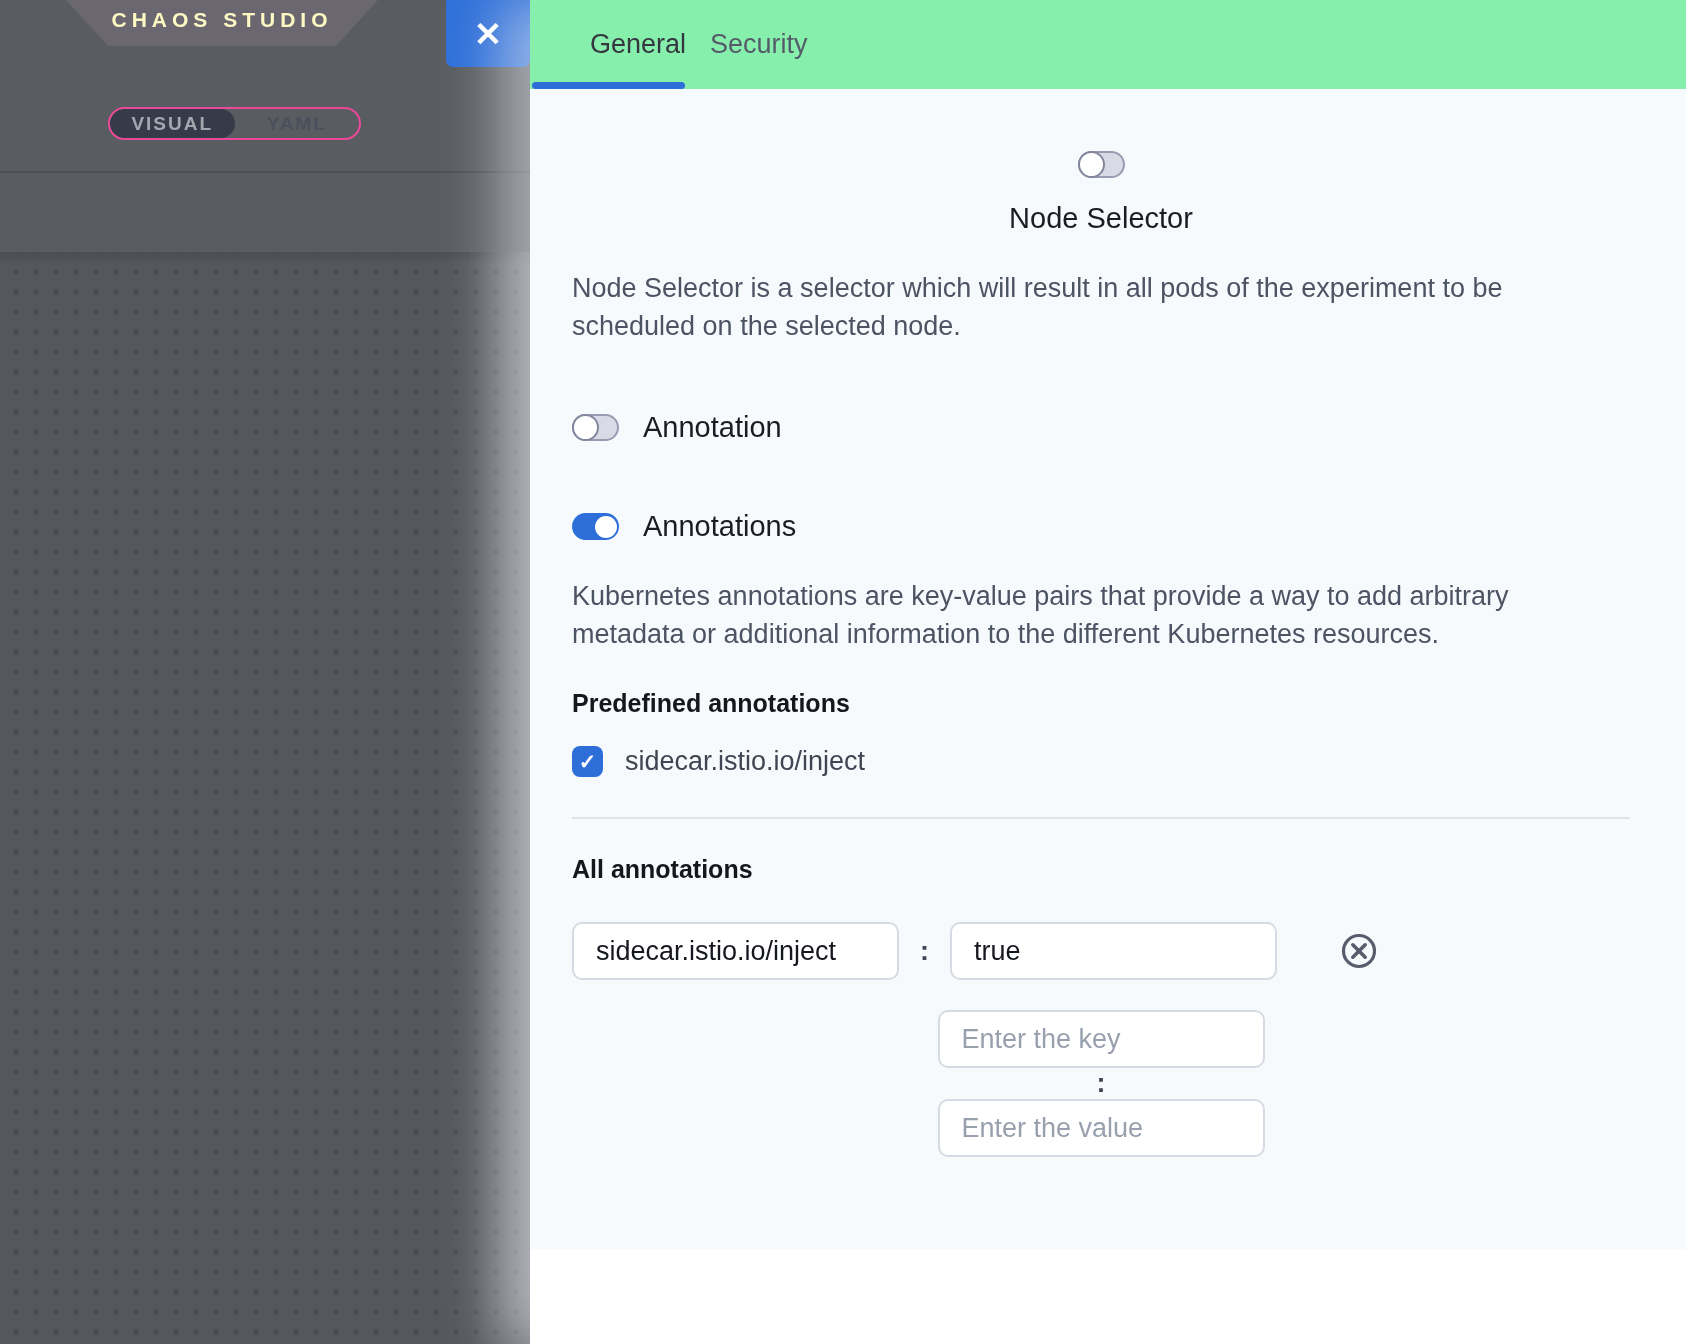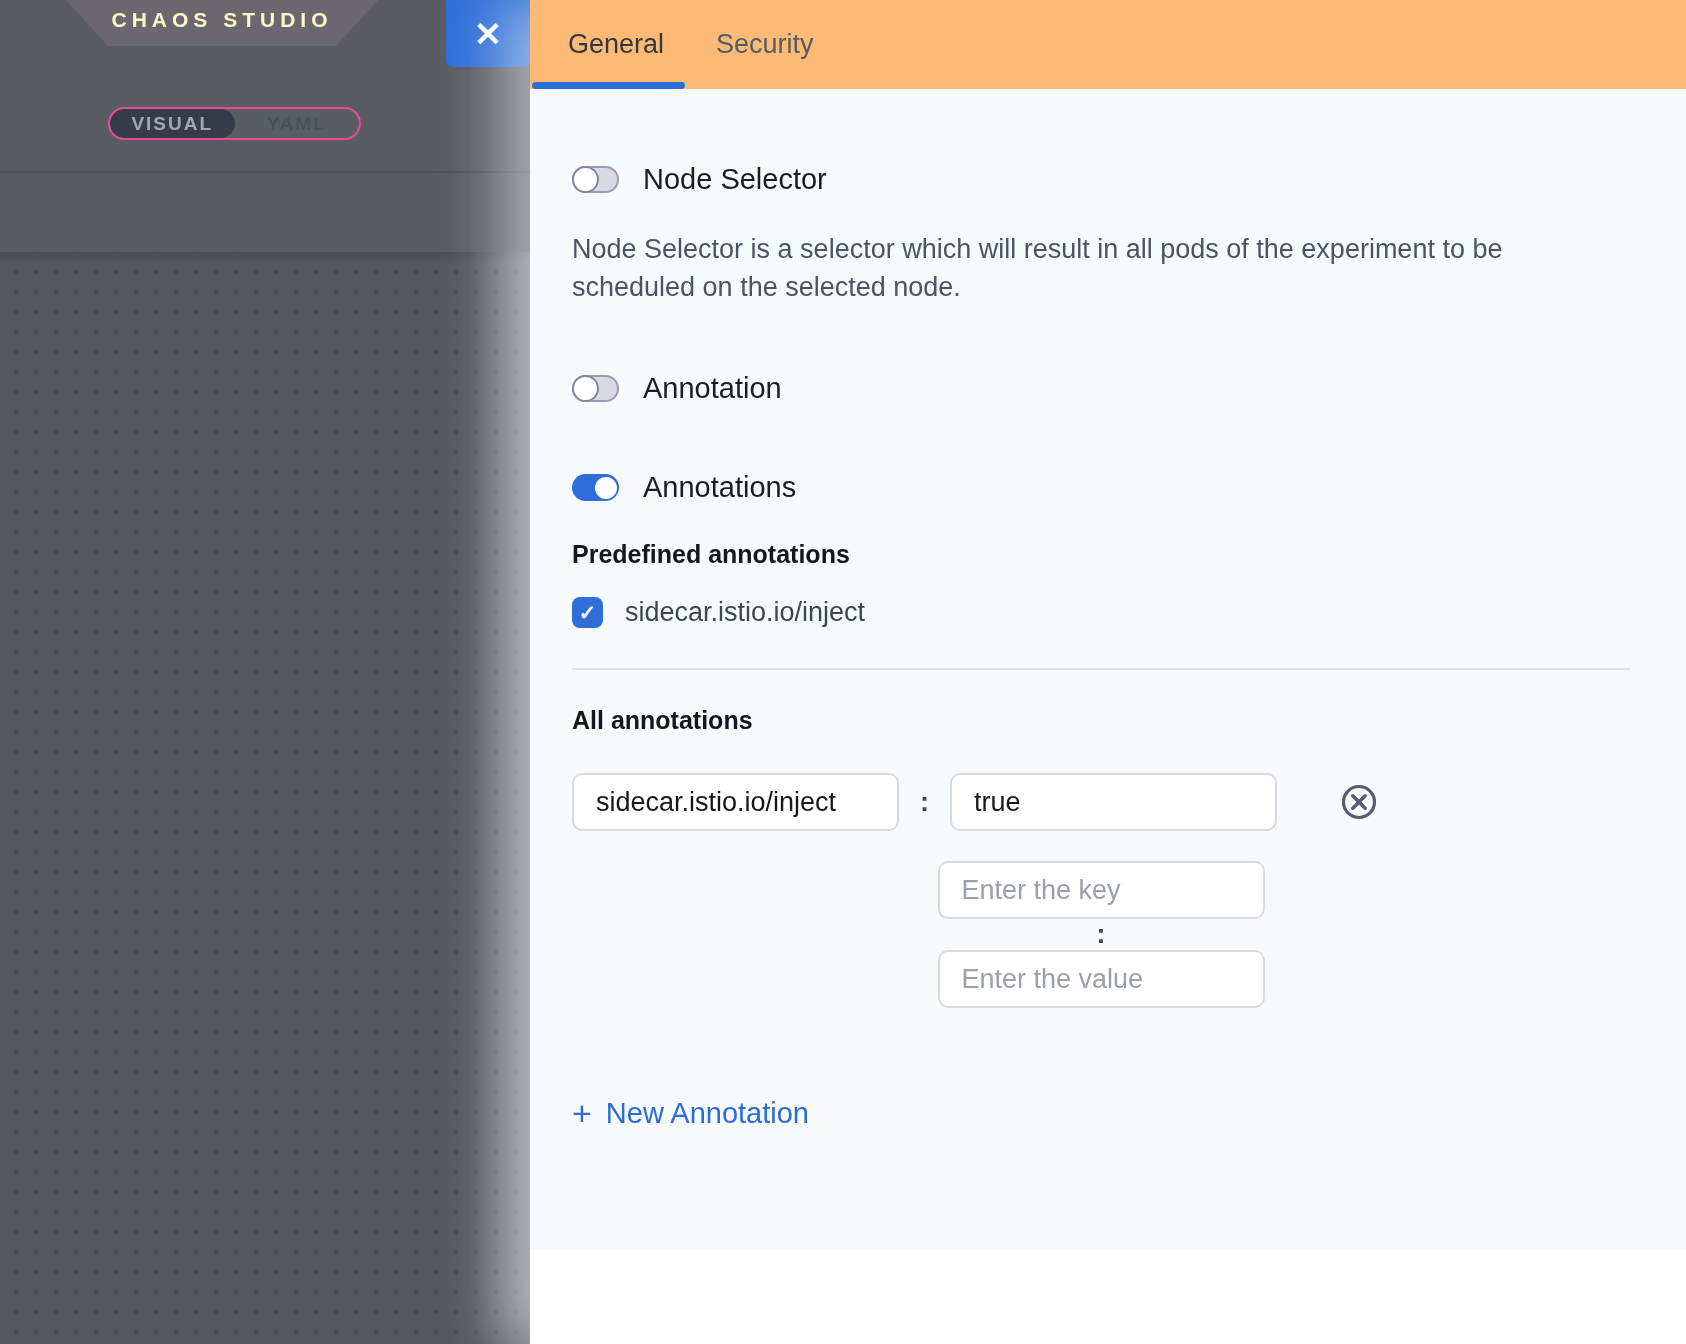--- a/index.html
+++ b/index.html
@@ -38,34 +38,34 @@
     background:#2e6fd9; border:none; border-radius:0 0 7px 7px; color:#ffffff;
     font-size:34px; font-weight:700; display:flex; align-items:center;
     justify-content:center; cursor:pointer; line-height:1; }
 
   
   .drawer { position:absolute; left:530px; top:0; width:1156px; height:1344px;
     background:#ffffff; box-shadow:-30px 0 55px rgba(235,238,244,0.55); }
   .drawer-header { height:95px; border-bottom:3px solid #b2b4c2; padding:27px 0 0 38px; }
   .drawer-title { font-size:30px; font-weight:700; color:#15161b; }
 
-  .tabs-row { position:relative; height:89px; background:#fdba74;
-    display:flex; align-items:center; padding-left:38px; gap:52px; }
+  .tabs-row { position:relative; height:89px; background:#86efac;
+    display:flex; align-items:center; padding-left:60px; gap:24px; }
   .tab { font-size:27px; cursor:pointer; }
   .tab.active { color:#35363f; }
   .tab.inactive { color:#555b69; }
   .tab-underline { position:absolute; left:2px; bottom:0; width:153px; height:7px;
     background:#2e6ed9; border-radius:4px; }
 
   .drawer-content { height:1160px; background:#f7fafd; padding:58px 56px 0 42px;
     overflow:hidden; }
 
   
   .toggle-row { display:flex; align-items:center; gap:24px; }
-  .toggle-row.mt1 { margin-top:16px; }
+  .toggle-row.mt1 { margin-top:4px;flex-direction:column; }
   .toggle { position:relative; width:47px; height:27px; border-radius:14px;
     flex:0 0 auto; cursor:pointer; }
   .toggle.off { background:#d9dae6; border:2px solid #989cb1; }
   .toggle.off .knob { position:absolute; left:-2px; top:-2px; width:27px; height:27px;
     border-radius:50%; background:#ffffff; border:2px solid #83879d; }
   .toggle.on { background:#2e6ed9; }
   .toggle.on .knob { position:absolute; right:2px; top:2.5px; width:22px; height:22px;
     border-radius:50%; background:#ffffff; }
   .toggle-label { font-size:29px; font-weight:500; color:#1b1c24; }
 
@@ -149,20 +149,21 @@
         </div>
       <div class="toggle-label">Annotation</div>
     </div>
 
     <div class="toggle-row gap-lg">
       <div class="toggle on">
           <div class="knob"></div>
         </div>
       <div class="toggle-label">Annotations</div>
     </div>
+    <div class="section-desc">Kubernetes annotations are key-value pairs that provide a way to add arbitrary metadata or additional information to the different Kubernetes resources.</div>
 
     <div class="sub-heading predefined-heading">Predefined annotations</div>
     <div class="checkbox-row">
       <div class="checkbox">
         <span class="check">✓</span>
       </div>
       <div class="checkbox-label">sidecar.istio.io/inject</div>
     </div>
 
     <div class="content-divider"></div>

